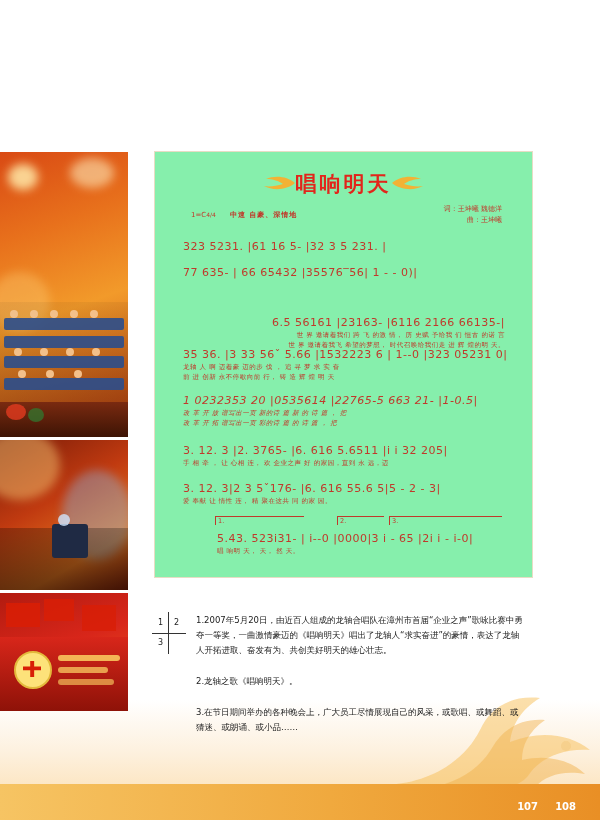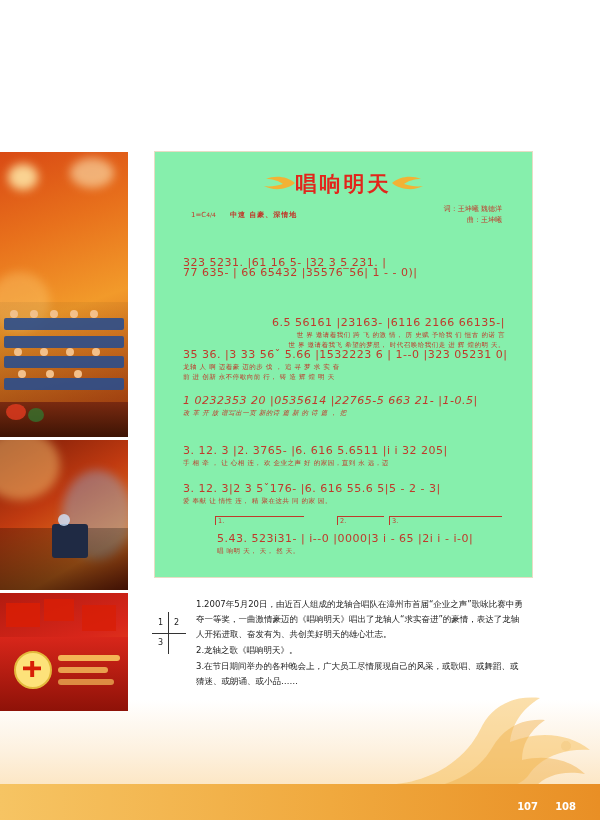--- a/index.html
+++ b/index.html
@@ -90,21 +90,21 @@
   .rep-brackets{position:absolute;left:28px;width:322px;height:10px;}
   .rep-brackets span{
     position:absolute;top:0;font-size:6.5px;color:#c0392b;border-left:1px solid #c0392b;border-top:1px solid #c0392b;
     padding-left:2px;height:8px;
   }
   
   .notes{
     position:absolute;left:196px;top:597px;width:330px;
     font-size:8.5px;line-height:15px;color:#1a1a1a;
   }
-  .notes p{margin:0 0 1px 0;}
+  .notes p{margin:16px 0 1px 0;}
   .note-marks{
     position:absolute;left:152px;top:612px;width:34px;height:42px;
     font-size:8px;color:#1a1a1a;
   }
   .note-marks .m{position:absolute;}
   .vline{position:absolute;left:16px;top:0;width:1px;height:42px;background:#333;}
   .hline{position:absolute;left:0;top:21px;width:34px;height:1px;background:#333;}
   
   .pagenum{
     position:absolute;bottom:8px;font-size:10px;color:#ffffff;font-weight:bold;
@@ -191,39 +191,40 @@
 
     <div class="meta-left">
       <span>1=C</span><span style="font-size:6px;">4/4</span><span class="tempo">中速  自豪、深情地</span>
     </div>
 
     <div class="meta-right">
       <div>词：王坤曦  魏德洋</div>
       <div>曲：王坤曦</div>
     </div>
 
-    <div class="staff" style="top:104px;">
+    <div class="staff" style="top:88px;">
       <div class="nums">323  5231.  |61    16  5- |32  3    5   231.  |</div>
     </div>
     <div class="staff" style="top:114px;">
       <div class="nums">77  635- | 66    65432 |35576‾56| 1  -  -  0)|</div>
     </div>
     <div class="staff" style="top:164px;text-align:right;">
       <div class="nums">6.5       56161 |23163- |6116 2166  66135-|</div>
       <div class="lyr">世 界      邀请着我们  跨 飞 的激 情，   历 史赋 予给我 们 恒古 的诺 言</div>
       <div class="lyr2">世 界      邀请着我飞 希望的梦想，   时代召唤给我们走 进 辉  煌的明 天。</div>
     </div>
     <div class="staff" style="top:196px;">
       <div class="nums">35 36. |3 33 56ˇ 5.66 |1532223 6 | 1--0 |323 05231 0|</div>
       <div class="lyr">龙轴    人  啊      迈着豪 迈的步    伐 ， 追  寻   梦      求  实  奋</div>
       <div class="lyr2">前  进  创新      永不停歇向前 行， 铸  造   辉      煌  明  天</div>
     </div>
     <div class="staff" style="top:242px;font-style:italic;">
       <div class="nums">1 0232353 20 |0535614 |22765-5 663 21- |1-0.5|</div>
       <div class="lyr">改   革  开     放     谱写出一页 新的诗  篇       新 的 诗   篇 ，  把</div>
+      <div class="lyr2">改  革 开  拓     谱写出一页 彩的诗 篇     的 诗  篇 ，  把</div>
     </div>
     <div class="staff" style="top:292px;">
       <div class="nums">3. 12. 3 |2. 3765- |6. 616 5.6511 |i i      32 205|</div>
       <div class="lyr">手   相  牵 ，   让   心相  连，     欢 企业之声 好 的家园，直到 永 远，迈</div>
     </div>
     <div class="staff" style="top:330px;">
       <div class="nums">3. 12. 3|2 3 5ˇ176- |6. 616 55.6 5|5   -  2 - 3|</div>
       <div class="lyr">爱   奉献  让   情性    连，      精  聚在这共  同  的家  园。</div>
     </div>
 

